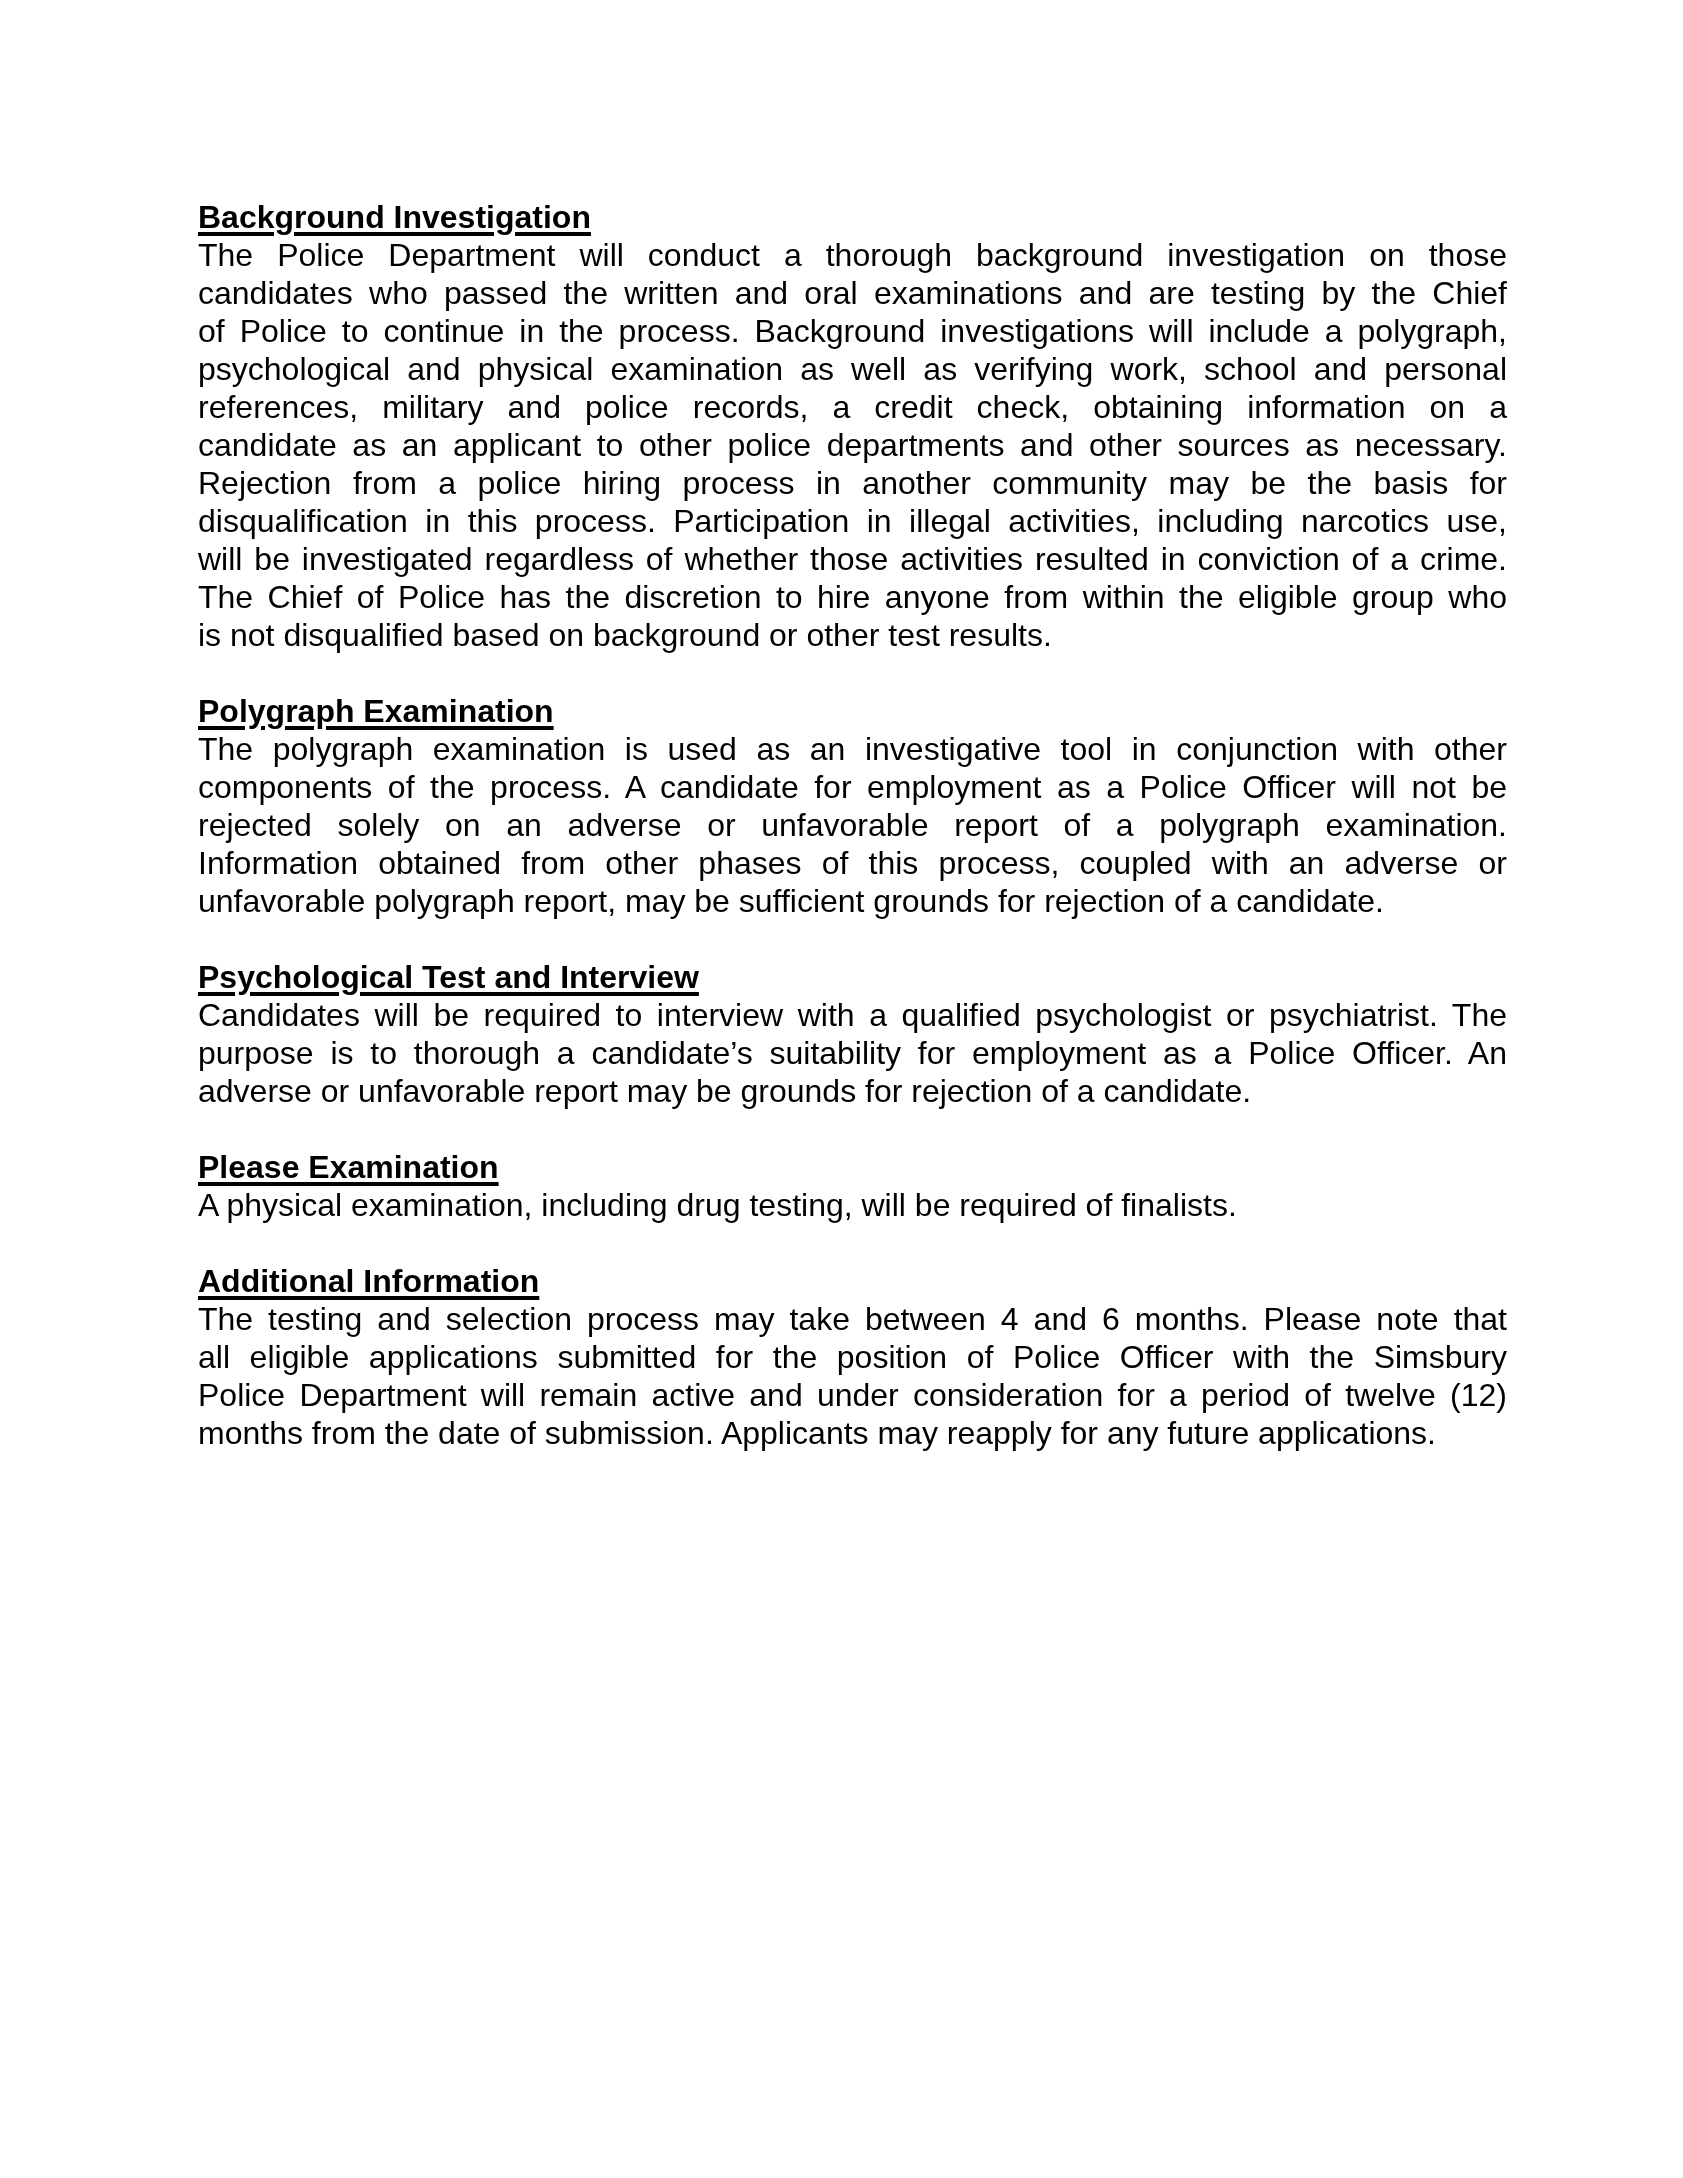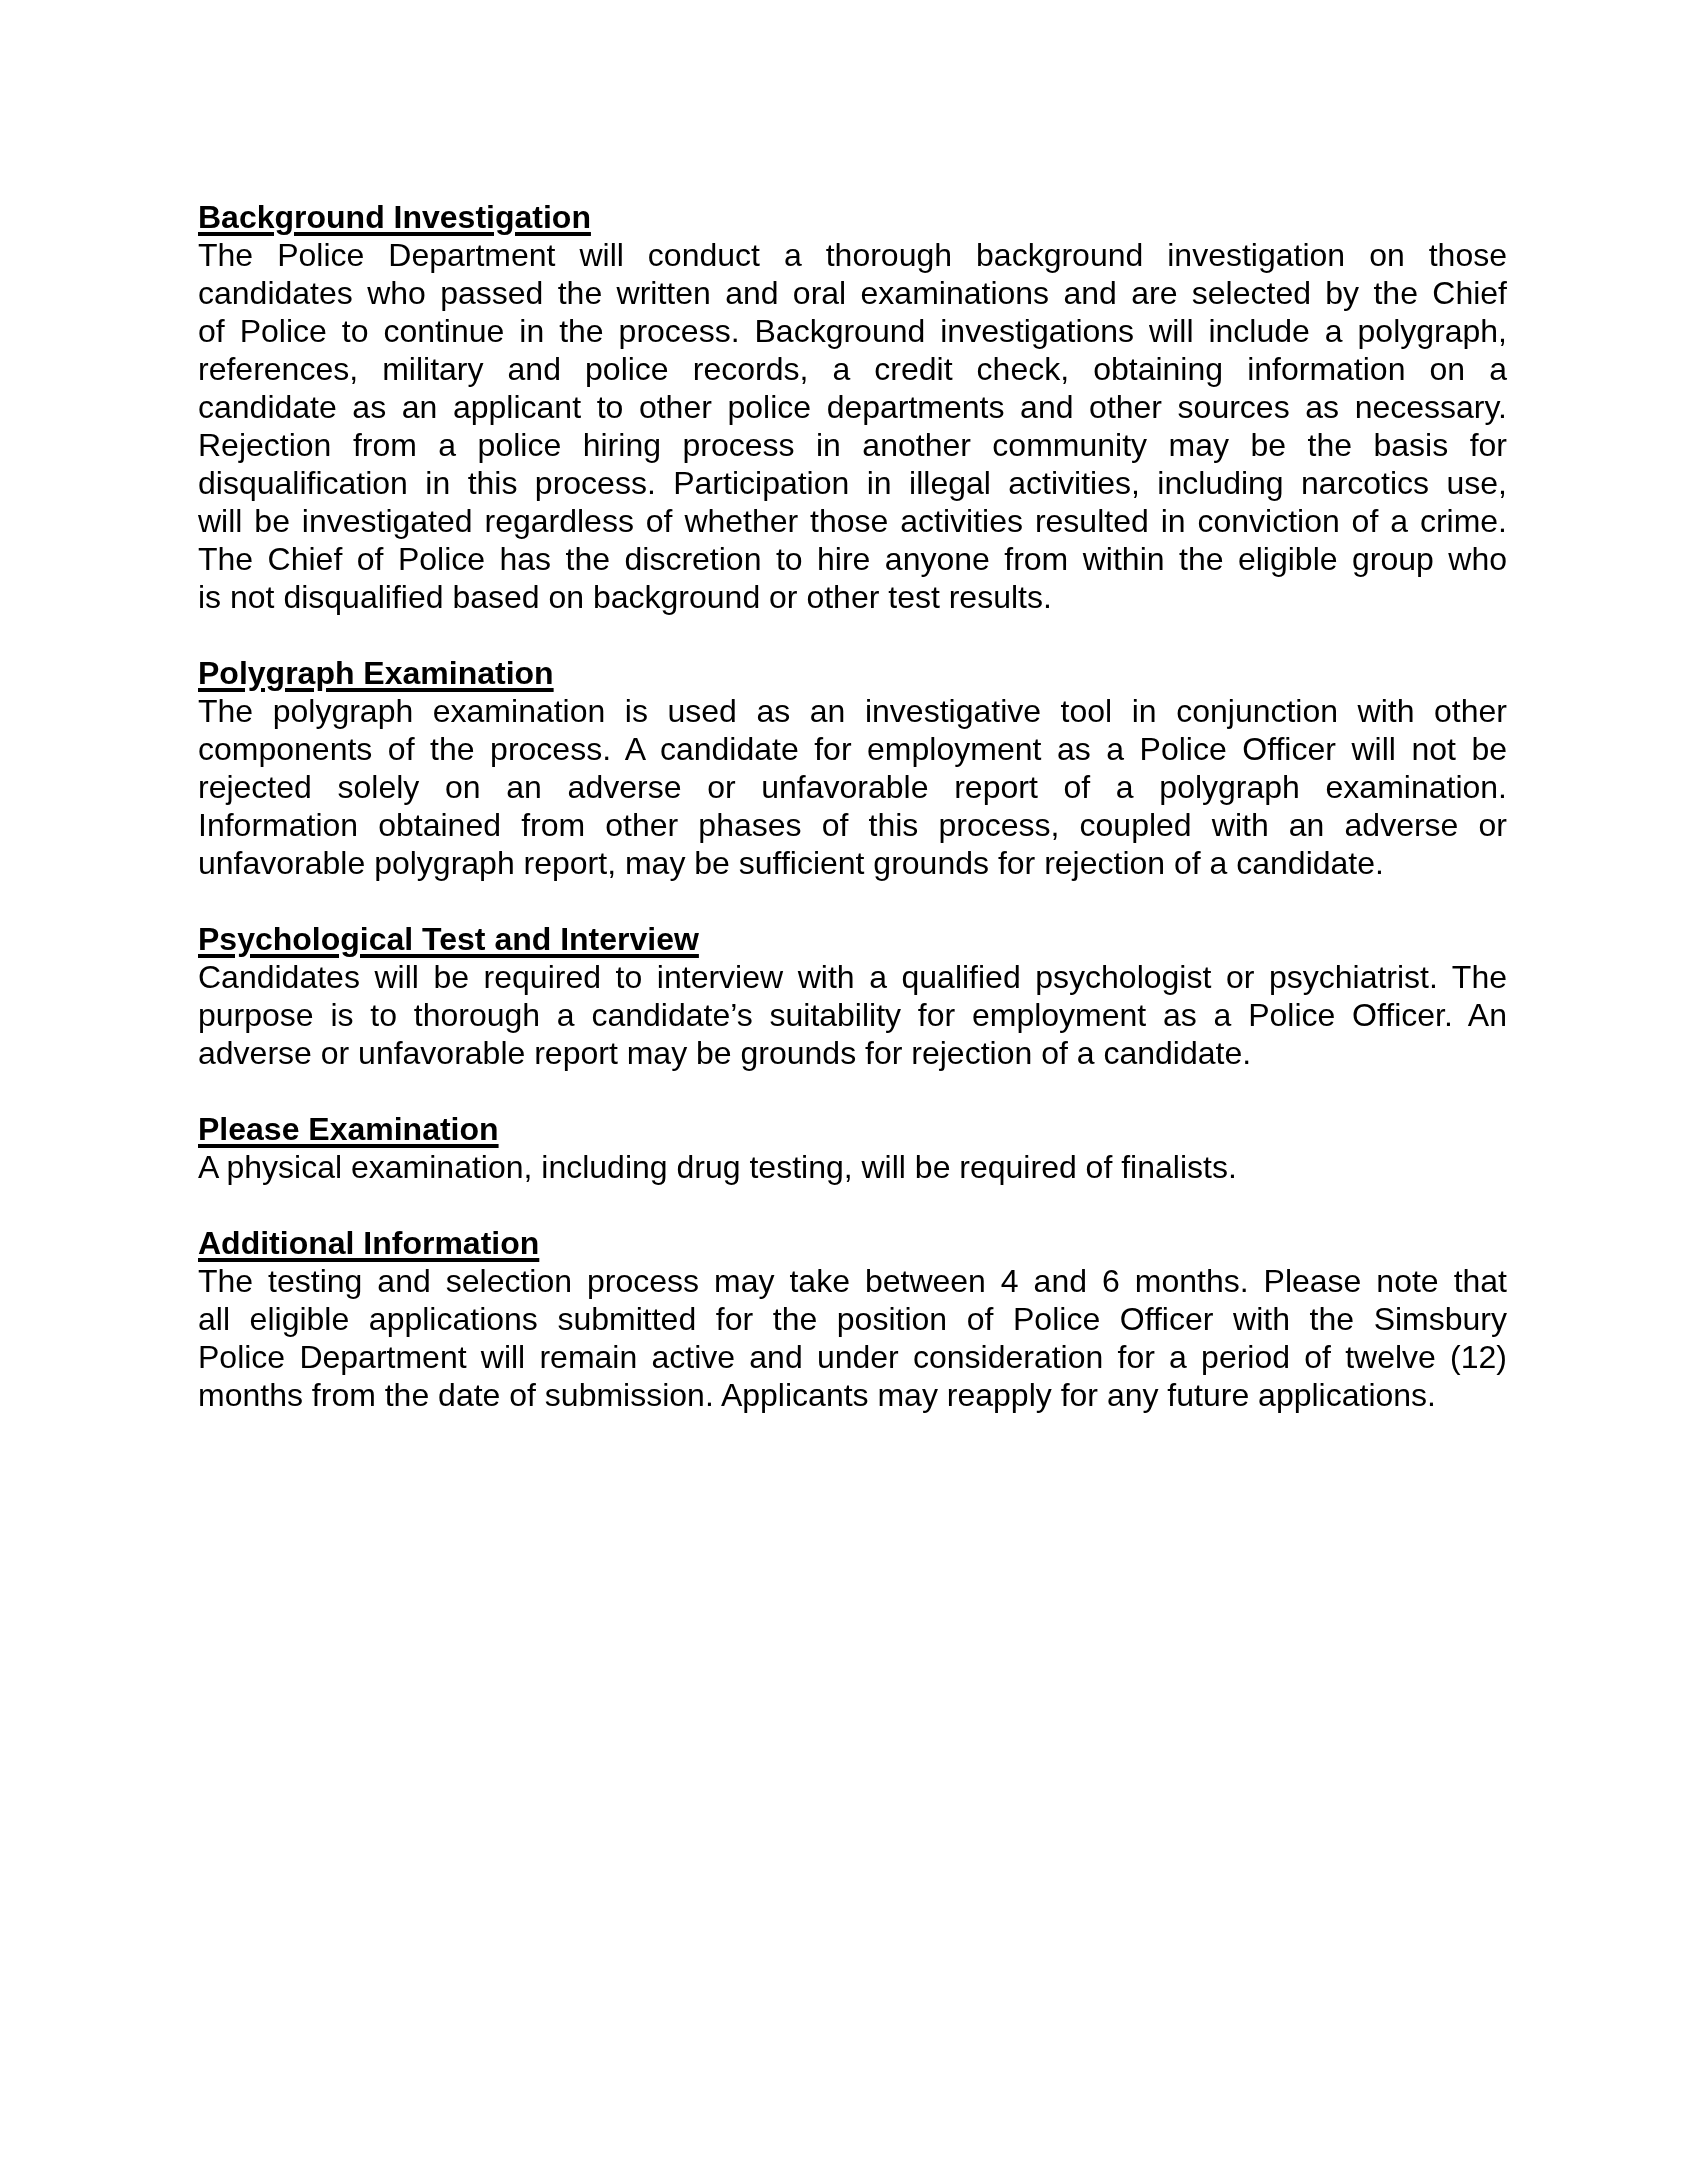--- a/index.html
+++ b/index.html
@@ -53,22 +53,23 @@
 </head>
 <body>
 
 <div class="page">
   <div class="doc-content">
 
     <div class="section">
       <div class="section-heading">Background Investigation</div>
       <div class="para">
           <div class="line">The Police Department will conduct a thorough background investigation on those</div>
-          <div class="line">candidates who passed the written and oral examinations and are selected by the Chief</div>
+          <div class="line">candidates who passed the written and oral examinations and are testing by the Chief</div>
           <div class="line">of Police to continue in the process.  Background investigations will include a polygraph,</div>
+          <div class="line">psychological and physical examination as well as verifying work, school and personal</div>
           <div class="line">references, military and police records, a credit check, obtaining information on a</div>
           <div class="line">candidate as an applicant to other police departments and other sources as necessary.</div>
           <div class="line">Rejection from a police hiring process in another community may be the basis for</div>
           <div class="line">disqualification in this process.  Participation in illegal activities, including narcotics use,</div>
           <div class="line">will be investigated regardless of whether those activities resulted in conviction of a crime.</div>
           <div class="line">The Chief of Police has the discretion to hire anyone from within the eligible group who</div>
           <div class="line">is not disqualified based on background or other test results.</div>
         </div>
     </div>
 

